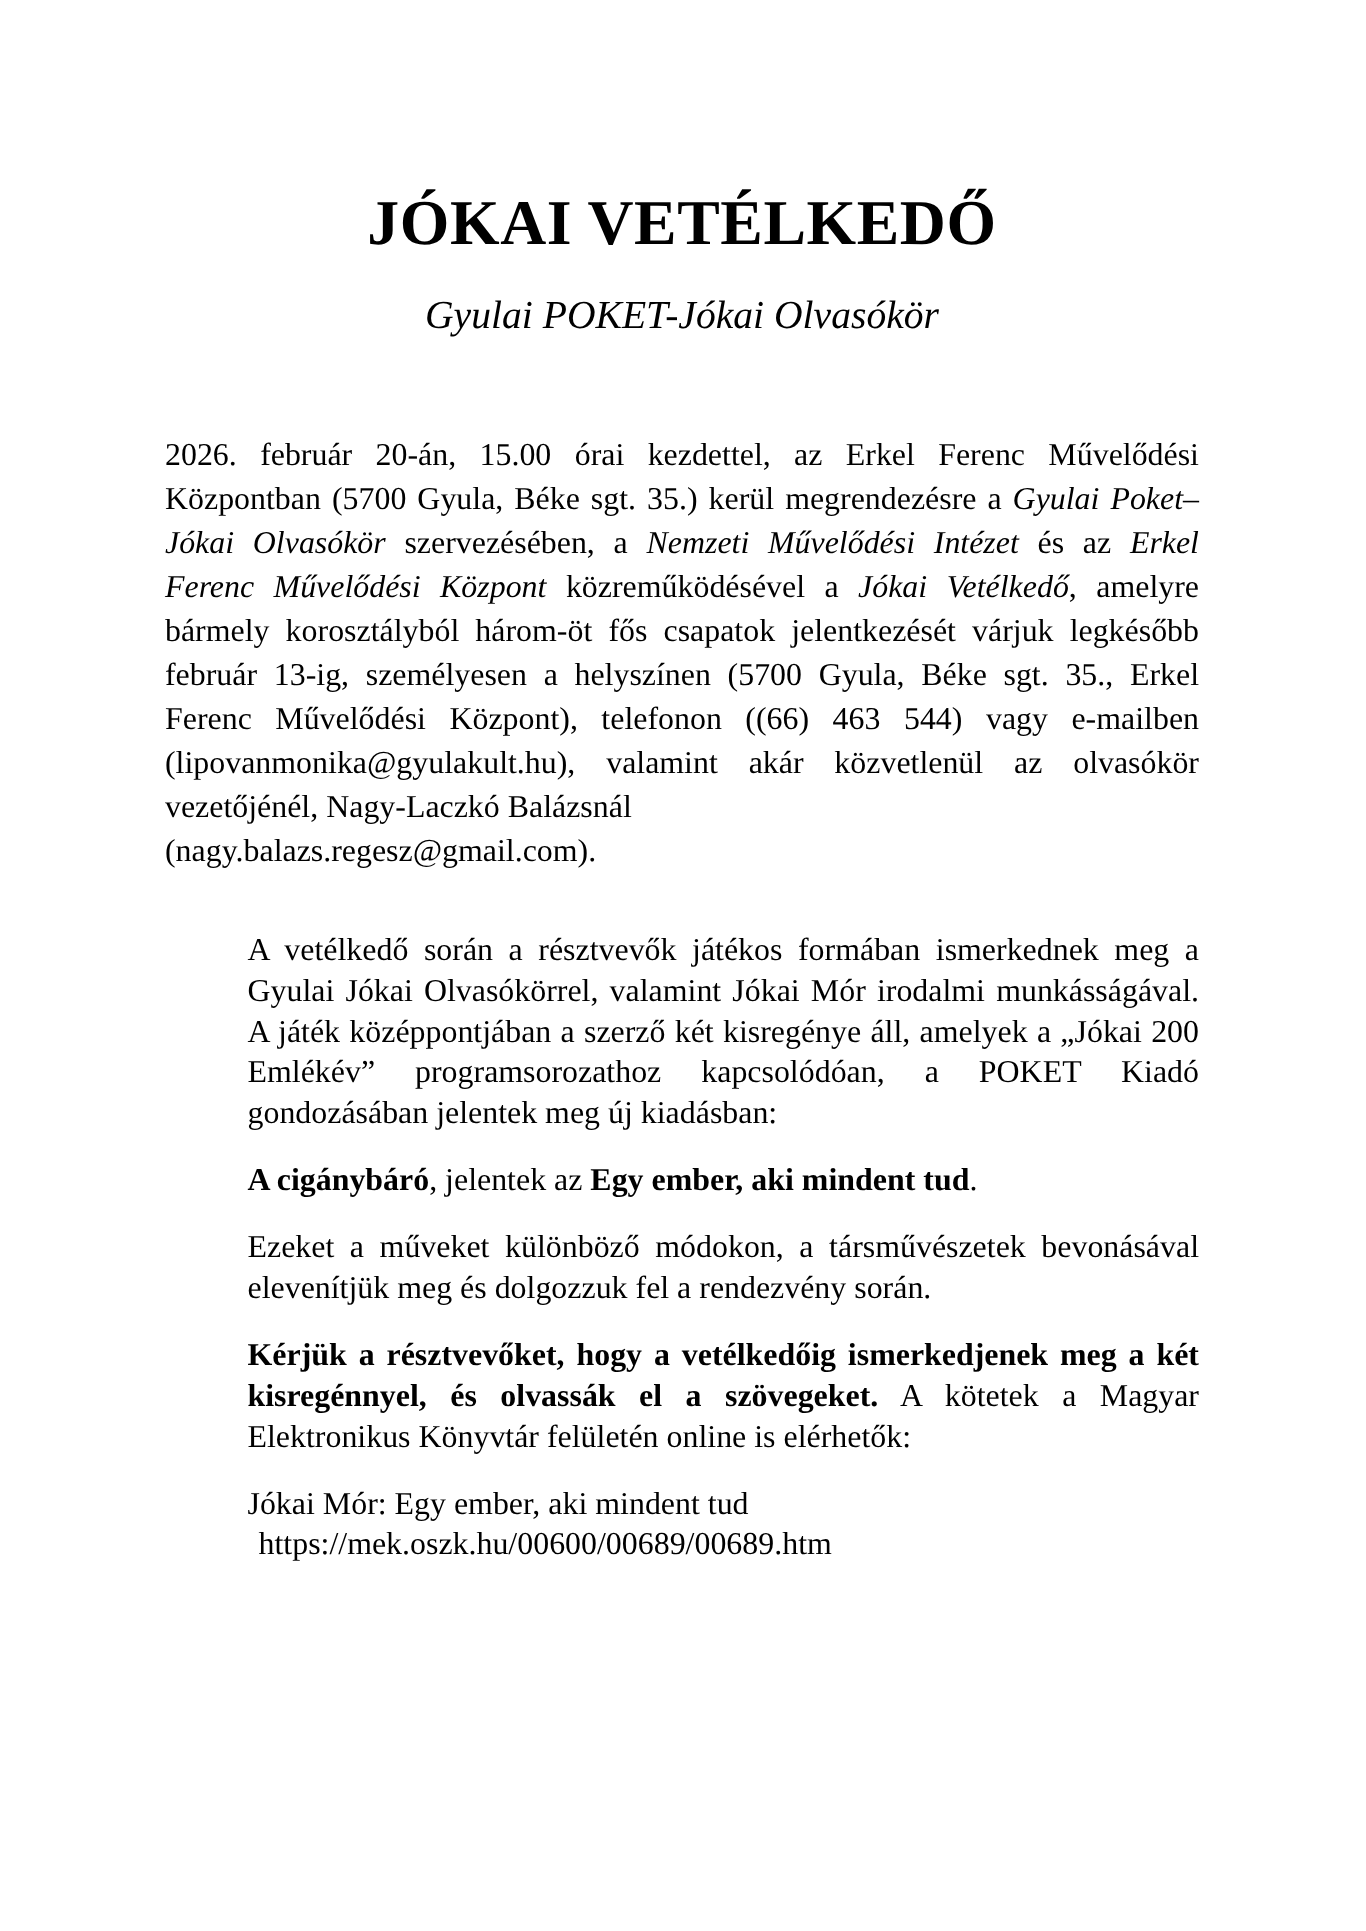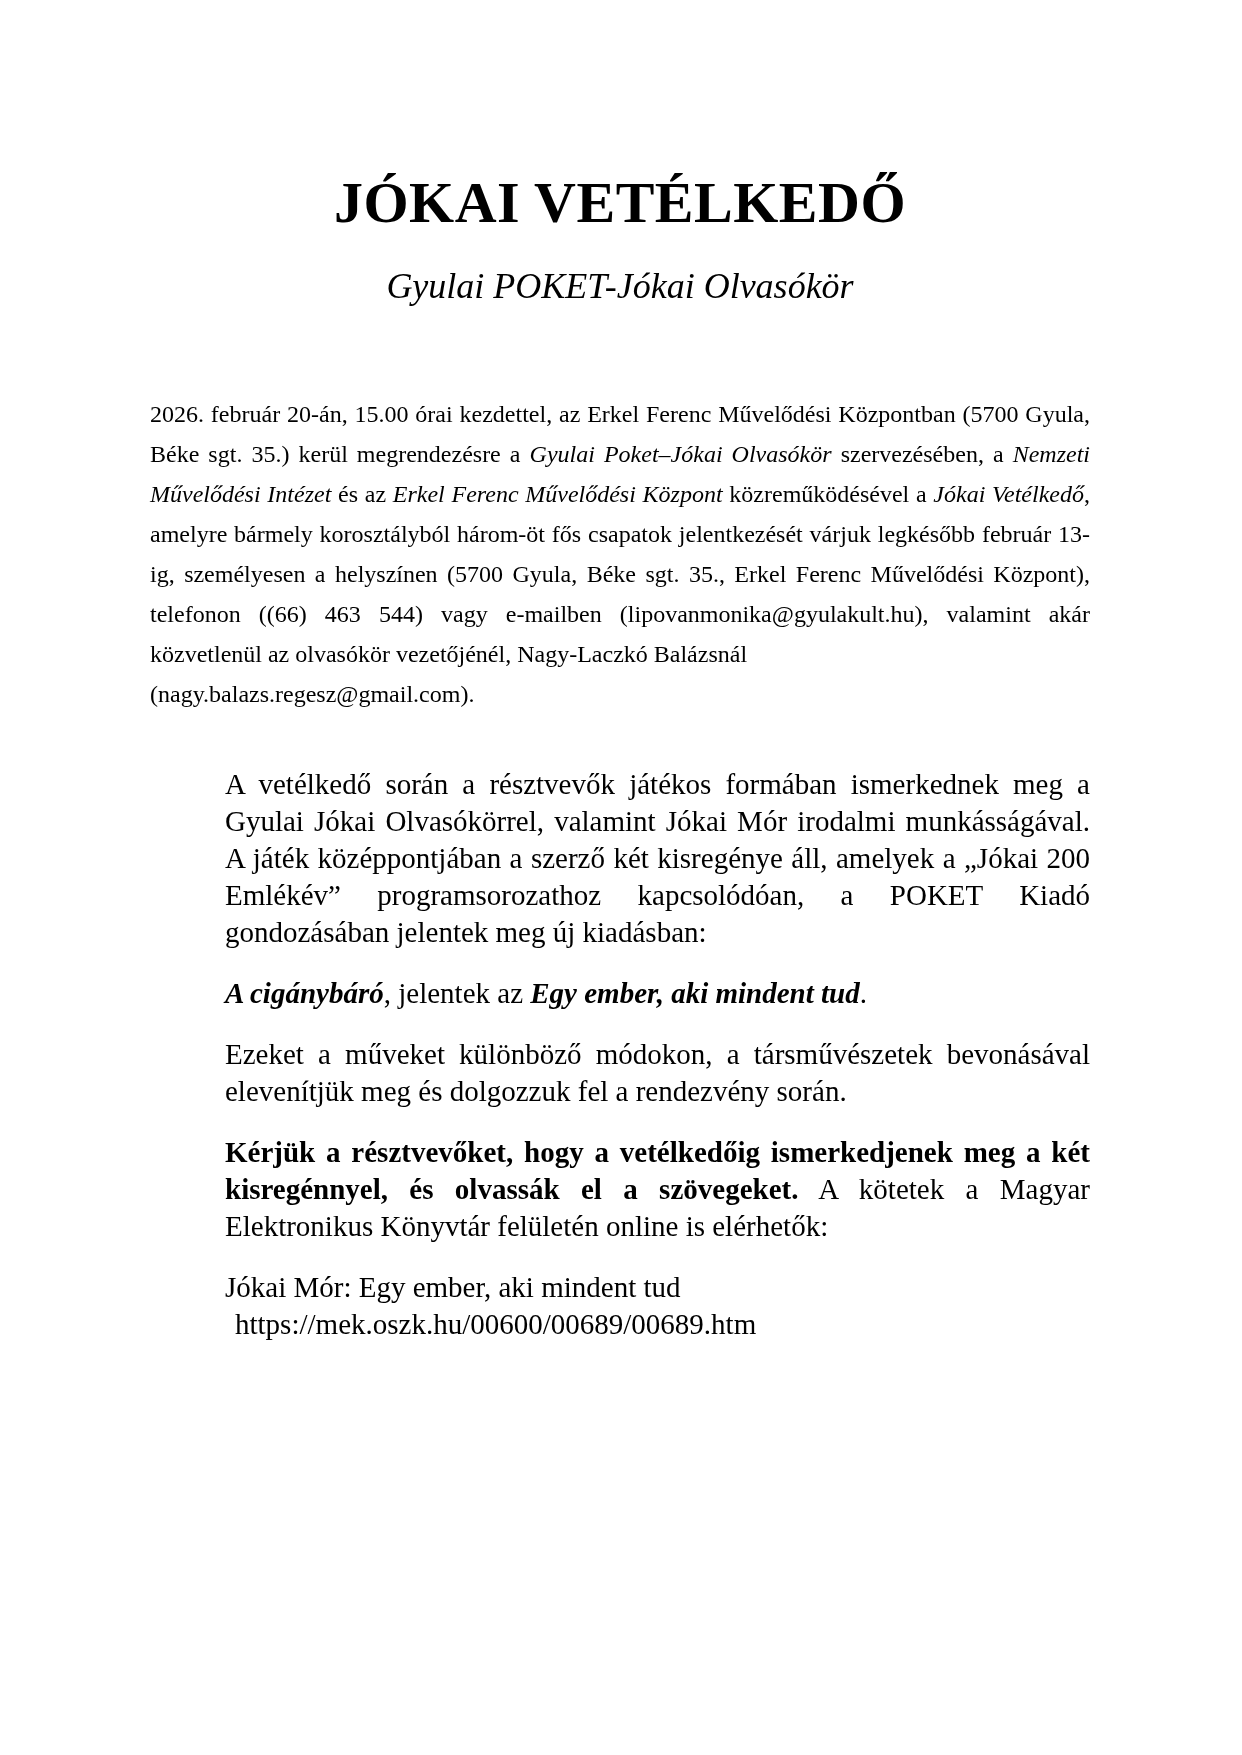--- a/index.html
+++ b/index.html
@@ -27,21 +27,21 @@
   .doc-subtitle {
     margin: 32px 0 0 0;
     font-size: 36px;
     line-height: 40px;
     font-weight: normal;
     font-style: italic;
     text-align: center;
   }
   .intro {
     margin: 88px 0 0 0;
-    font-size: 24px;
+    font-size: 29px;
     line-height: 40px;
     text-align: justify;
   }
   .section-heading {
     margin: 46px 0 0 0;
     font-size: 29px;
     line-height: 36px;
     font-weight: bold;
     font-style: italic;
   }
@@ -50,21 +50,21 @@
   .indent-block p {
     margin: 0 0 24px 0;
     font-size: 29px;
     line-height: 37px;
     text-align: justify;
   }
   .indent-block p.links { text-align: left; margin-bottom: 0; }
   .links .url { padding-left: 10px; }
   .run-italic { font-style: italic; }
   .run-bold { font-weight: bold; }
-  .run-bolditalic { font-weight: bold; font-style: italic; }
+  .run-bolditalic { font-weight: bold; }
 </style>
 </head>
 <body>
 
 <div class="page">
 
   <h1 class="doc-title">JÓKAI VETÉLKEDŐ</h1>
 
   <h2 class="doc-subtitle">Gyulai POKET-Jókai Olvasókör</h2>
 

